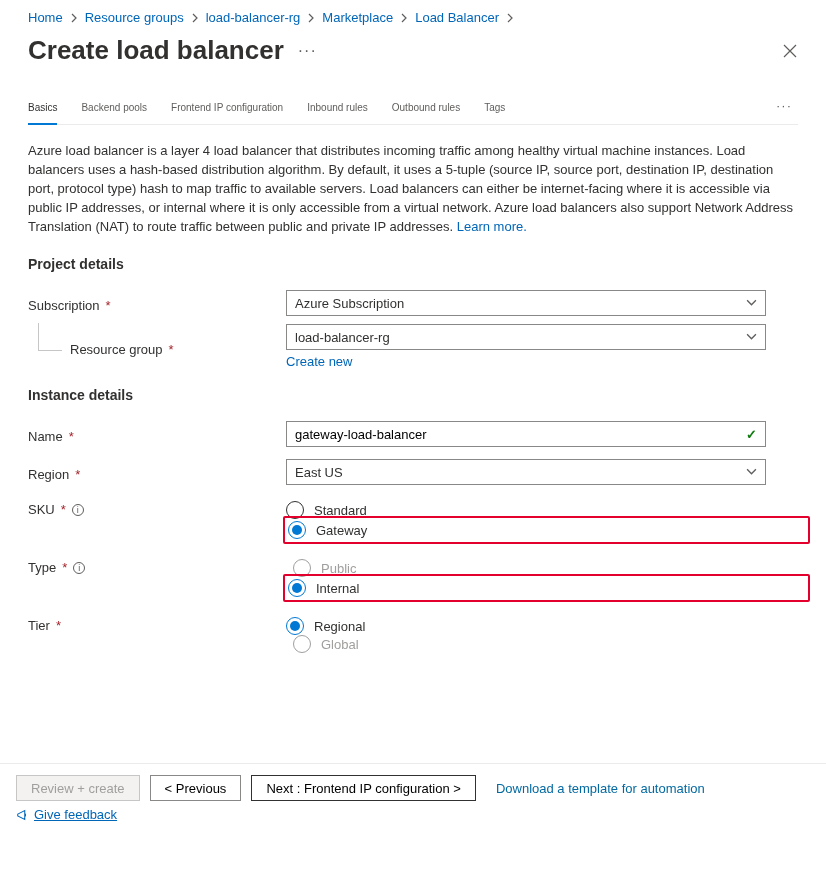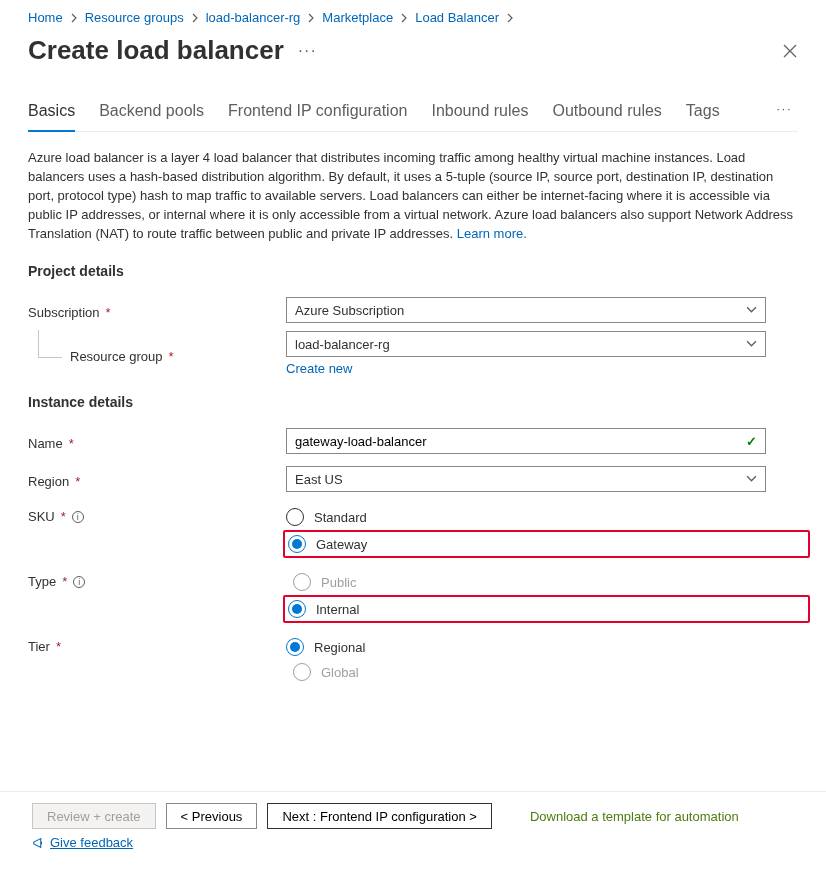--- a/index.html
+++ b/index.html
@@ -23,21 +23,21 @@
   .title-row { display: flex; align-items: center; margin: 6px 0 30px 0; }
   h1 { font-size: 26px; font-weight: 600; margin: 0; flex: 0 0 auto; }
   .title-more { margin-left: 14px; color: #605e5c; font-size: 16px; letter-spacing: 1px; }
   .title-spacer { flex: 1 1 auto; }
   .close-btn { width: 16px; height: 16px; cursor: pointer; color: #605e5c; }
   .close-btn svg { width: 16px; height: 16px; display:block; }
 
   
   .tabs-row { display:flex; align-items:center; border-bottom: 1px solid #edebe9; margin-bottom: 16px; }
   .tabs { display: flex; gap: 24px; }
-  .tab { padding: 6px 0 10px 0; cursor: pointer; color: #605e5c; font-size: 16px; border-bottom: 2px solid transparent; margin-bottom:-1px; }
+  .tab { padding: 6px 0 10px 0; cursor: pointer; color: #605e5c; font-size: 10px; border-bottom: 2px solid transparent; margin-bottom:-1px; }
   .tab.active { color: #323130; border-bottom: 2px solid #0078d4; font-weight: 400; }
   .tabs-spacer { flex: 1 1 auto; }
   .tabs-more { color:#605e5c; letter-spacing:1px; padding: 0 6px 10px 0; cursor:pointer; }
 
   
   .desc { font-size: 13px; line-height: 19px; color: #323130; margin-bottom: 20px; }
   .desc a { color: #0066b8; text-decoration: none; cursor:pointer; }
 
   
   h3 { font-size: 14px; font-weight: 600; margin: 18px 0 14px 0; }
@@ -68,21 +68,21 @@
   }
   .dropdown .dd-text { flex: 1 1 auto; }
   .dd-chev { color:#605e5c; }
   .text-input input {
     border: none; outline: none; width: 100%; font-size: 13px; font-family: inherit; padding:0;
   }
   .valid-check { color: #107c10; font-weight:bold; }
   .link-under { color:#0066b8; font-size:13px; cursor:pointer; margin-top:4px; display:inline-block; }
 
   
-  .radio-group { display:flex; flex-direction:column; gap:7px; padding-top:4px; }
+  .radio-group { display:flex; flex-direction:column; padding-top:4px; }
   .radio { display:flex; align-items:center; gap:10px; cursor:pointer; }
   .radio .circle { width:18px; height:18px; border-radius:50%; border:1px solid #323130; display:flex; align-items:center; justify-content:center; flex:0 0 18px; }
   .radio.selected .circle { border-color:#0078d4; }
   .radio.selected .dot { width:10px; height:10px; border-radius:50%; background:#0078d4; }
   .radio.disabled { cursor:default;padding-left:7px; }
   .radio.disabled .circle { border-color:#a19f9d; }
   .radio.disabled .rlabel { color:#a19f9d; }
   .highlight-box {
     border: 2px solid #e3002d;
     border-radius: 2px;
@@ -90,38 +90,38 @@
     margin: -3px -44px -3px -3px;
     display:inline-flex;
     align-items:flex-end;
     gap:10px;
   }
 
   
   .footer {
     position: relative;
     margin-top: 110px;
-    padding: 12px 28px 6px 32px;
+    padding: 12px 28px 6px 16px;
   }
   .footer-divider { border-top: 1px solid #edebe9; position:absolute; top:0; left:0; right:0; }
   .footer-row { display:flex; align-items:center; gap:10px; }
   .btn {
     height: 26px;
     padding: 0 14px;
     font-size: 13px;
     font-family: inherit;
     border: 1px solid #8a8886;
     background: #fff;
     cursor: pointer;
     display:inline-flex;
     align-items:center;
   }
   .btn.disabled { color:#a19f9d; border-color:#c8c6c4; background:#f3f2f1; cursor:default; }
   .btn.primary-outline { border-color:#323130; }
-  .footer-link { color:#4d7c0f; font-size:13px; cursor:pointer; margin-left:28px; }
+  .footer-link { color:#0369a1; font-size:13px; cursor:pointer; margin-left:10px; }
   .feedback-row { margin-top:6px; display:flex; align-items:center; gap:4px; }
   .feedback-row a { color:#0066b8; text-decoration:underline; font-size:13px; cursor:pointer; }
   .megaphone { width:14px; height:14px; color:#0066b8; }
 </style>
 </head>
 <body>
 
 <div class="page">
 
   <nav class="breadcrumb">

